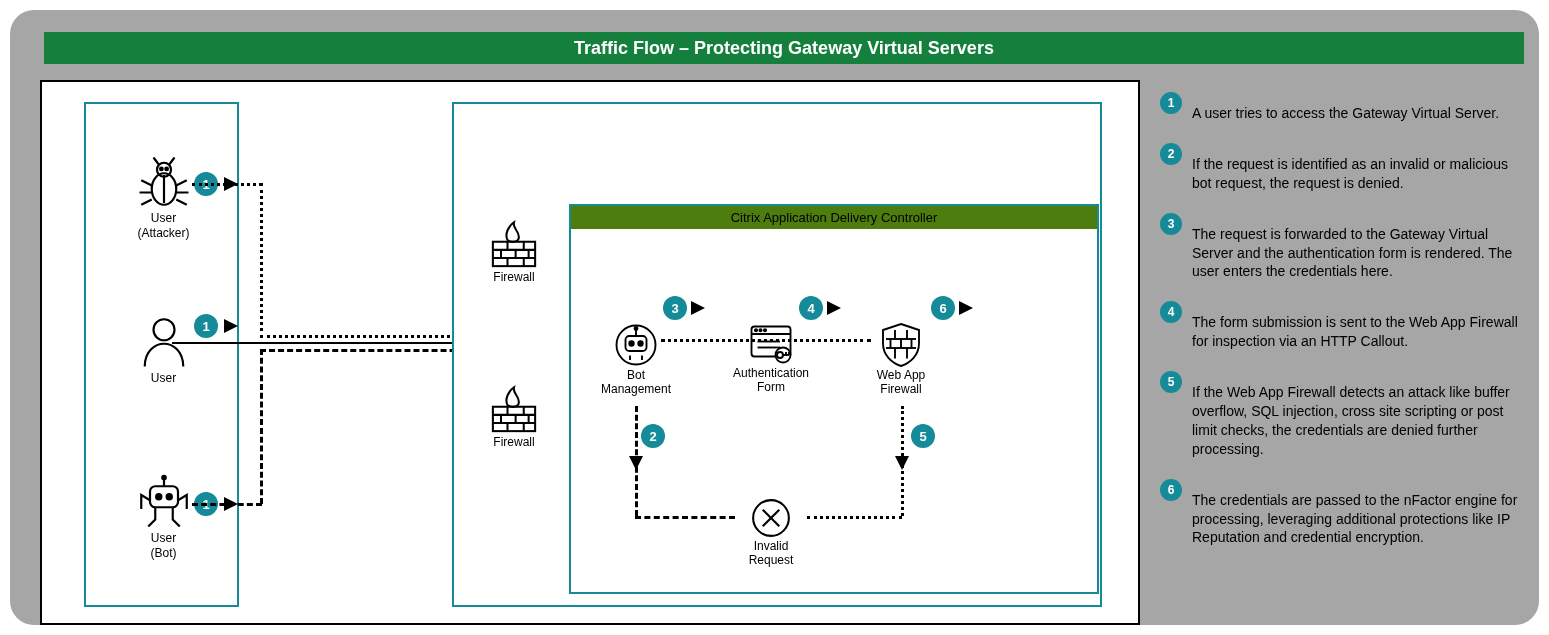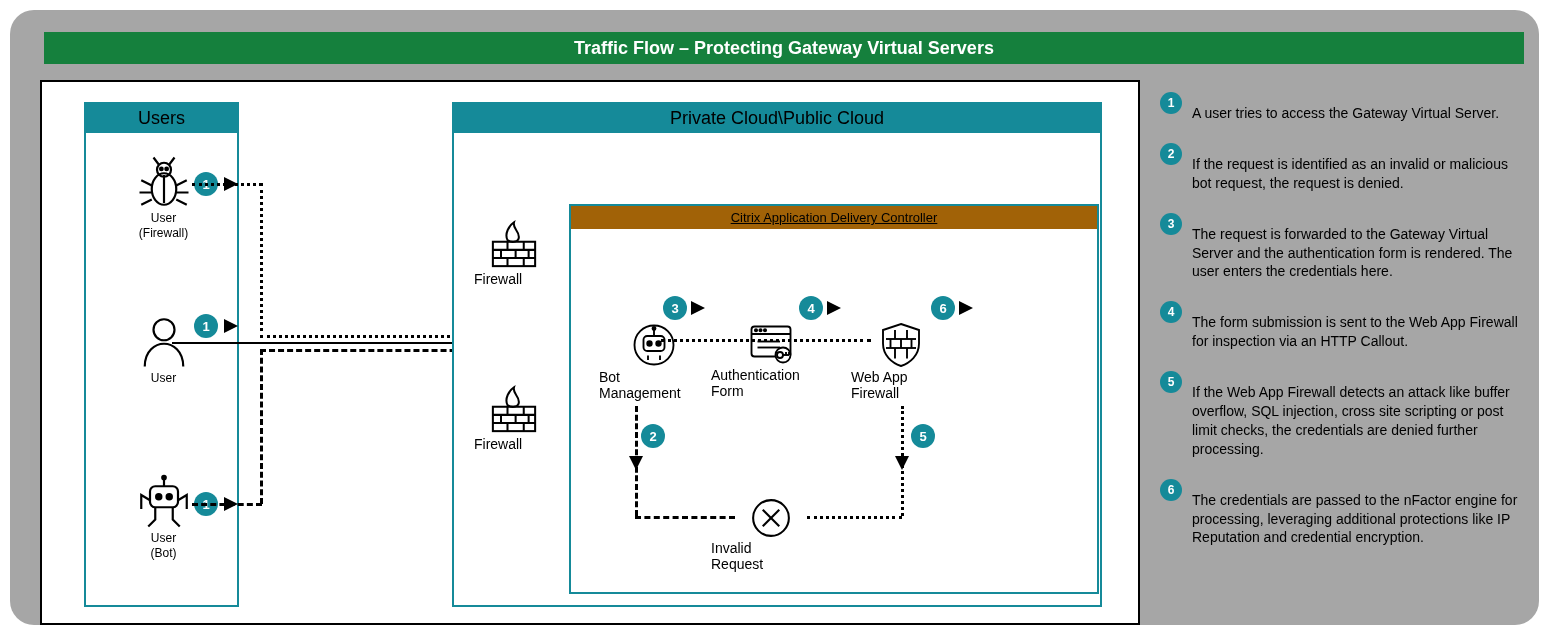--- a/index.html
+++ b/index.html
@@ -75,30 +75,30 @@
   }
   
   .adc-panel {
     position: absolute;
     left: 115px; top: 100px;
     width: 530px; height: 390px;
     border: 2px solid #158a99;
     background: #fff;
   }
   .adc-header {
-    background: #a16207;
+    background: #4d7c0f;
     color: #000;
     text-align: center;
     font-size: 13px;
     padding: 4px 0;
-    text-decoration: underline;
   }
   .node {
     position: absolute;
-    font-size: 14px;
+    text-align: center;
+    font-size: 12px;
     line-height: 1.15;
   }
   .node .icon-wrap { display:flex; justify-content:center; }
   
   .badge {
     position: absolute;
     width: 24px; height: 24px;
     border-radius: 50%;
     background: #158a99;
     color: #fff;
@@ -153,37 +153,36 @@
 </style>
 </head>
 <body>
 
 <div class="outer-frame">
   <div class="title-bar">Traffic Flow – Protecting Gateway Virtual Servers</div>
 
   <div class="diagram-box">
 
     <div class="users-panel">
-      <div class="users-header">Users</div>
 
       <div class="user-node" style="top:50px; left:0;">
         <div class="icon-wrap">
           <svg width="56" height="56" viewBox="0 0 64 64" stroke="#000" stroke-width="2.5" fill="none">
             <ellipse cx="32" cy="40" rx="14" ry="18"></ellipse>
             <circle cx="32" cy="18" r="8"></circle>
             <circle cx="29" cy="17" r="1.5" fill="#000"></circle>
             <circle cx="35" cy="17" r="1.5" fill="#000"></circle>
             <line x1="32" y1="24" x2="32" y2="56"></line>
             <path d="M18 36 L6 30 M18 44 L4 44 M18 52 L6 58"></path>
             <path d="M46 36 L58 30 M46 44 L60 44 M46 52 L58 58"></path>
             <path d="M26 12 L20 4 M38 12 L44 4"></path>
           </svg>
         </div>
         <div class="user-label">User</div>
-        <div class="user-label">(Firewall)</div>
+        <div class="user-label">(Attacker)</div>
       </div>
 
       <div class="user-node" style="top:210px; left:0;">
         <div class="icon-wrap">
           <svg width="56" height="56" viewBox="0 0 64 64" stroke="#000" stroke-width="2.5" fill="none">
             <circle cx="32" cy="18" r="12"></circle>
             <path d="M10 60 C10 42 22 34 32 34 C42 34 54 42 54 60"></path>
           </svg>
         </div>
         <div class="user-label">User</div>
@@ -221,21 +220,20 @@
     <div class="dotted-v" style="left:218px; top:101px; height:155px;"></div>
     <div class="dotted-h" style="left:218px; top:253px; width:340px;"></div>
 
     <div class="line h" style="left:130px; top:260px; width:810px;"></div>
 
     <div class="dashed-h" style="left:150px; top:421px; width:70px;"></div>
     <div class="dashed-v" style="left:218px; top:267px; height:155px;"></div>
     <div class="dashed-h" style="left:218px; top:267px; width:340px;"></div>
 
     <div class="cloud-panel">
-      <div class="cloud-header">Private Cloud\Public Cloud</div>
 
       <div class="node" style="left:20px; top:115px; width:80px;">
         <div class="icon-wrap">
           <svg width="52" height="52" viewBox="0 0 64 64" stroke="#000" stroke-width="2.5" fill="none">
             <rect x="6" y="28" width="52" height="30"></rect>
             <line x1="6" y1="38" x2="58" y2="38"></line>
               <line x1="6" y1="48" x2="58" y2="48"></line>
             <line x1="24" y1="28" x2="24" y2="38"></line>
               <line x1="44" y1="28" x2="44" y2="38"></line>
             <line x1="16" y1="38" x2="16" y2="48"></line>
@@ -263,21 +261,21 @@
               <line x1="44" y1="48" x2="44" y2="58"></line>
             <path d="M24 26 C20 18 26 8 32 4 C30 12 38 14 38 22 C38 28 30 30 24 26 Z"></path>
           </svg>
         </div>
         <div>Firewall</div>
       </div>
 
       <div class="adc-panel">
         <div class="adc-header">Citrix Application Delivery Controller</div>
 
-        <div class="node" style="left:28px; top:115px; width:110px;">
+        <div class="node" style="left:10px; top:115px; width:110px;">
           <div class="icon-wrap">
             <svg width="48" height="48" viewBox="0 0 64 64" stroke="#000" stroke-width="2.5" fill="none">
               <circle cx="32" cy="32" r="26"></circle>
               <rect x="18" y="20" width="28" height="20" rx="5"></rect>
               <circle cx="26" cy="30" r="3" fill="#000"></circle>
                 <circle cx="38" cy="30" r="3" fill="#000"></circle>
               <line x1="24" y1="46" x2="24" y2="52"></line>
                 <line x1="40" y1="46" x2="40" y2="52"></line>
               <line x1="32" y1="20" x2="32" y2="12"></line>
                 <circle cx="32" cy="10" r="2" fill="#000"></circle>

